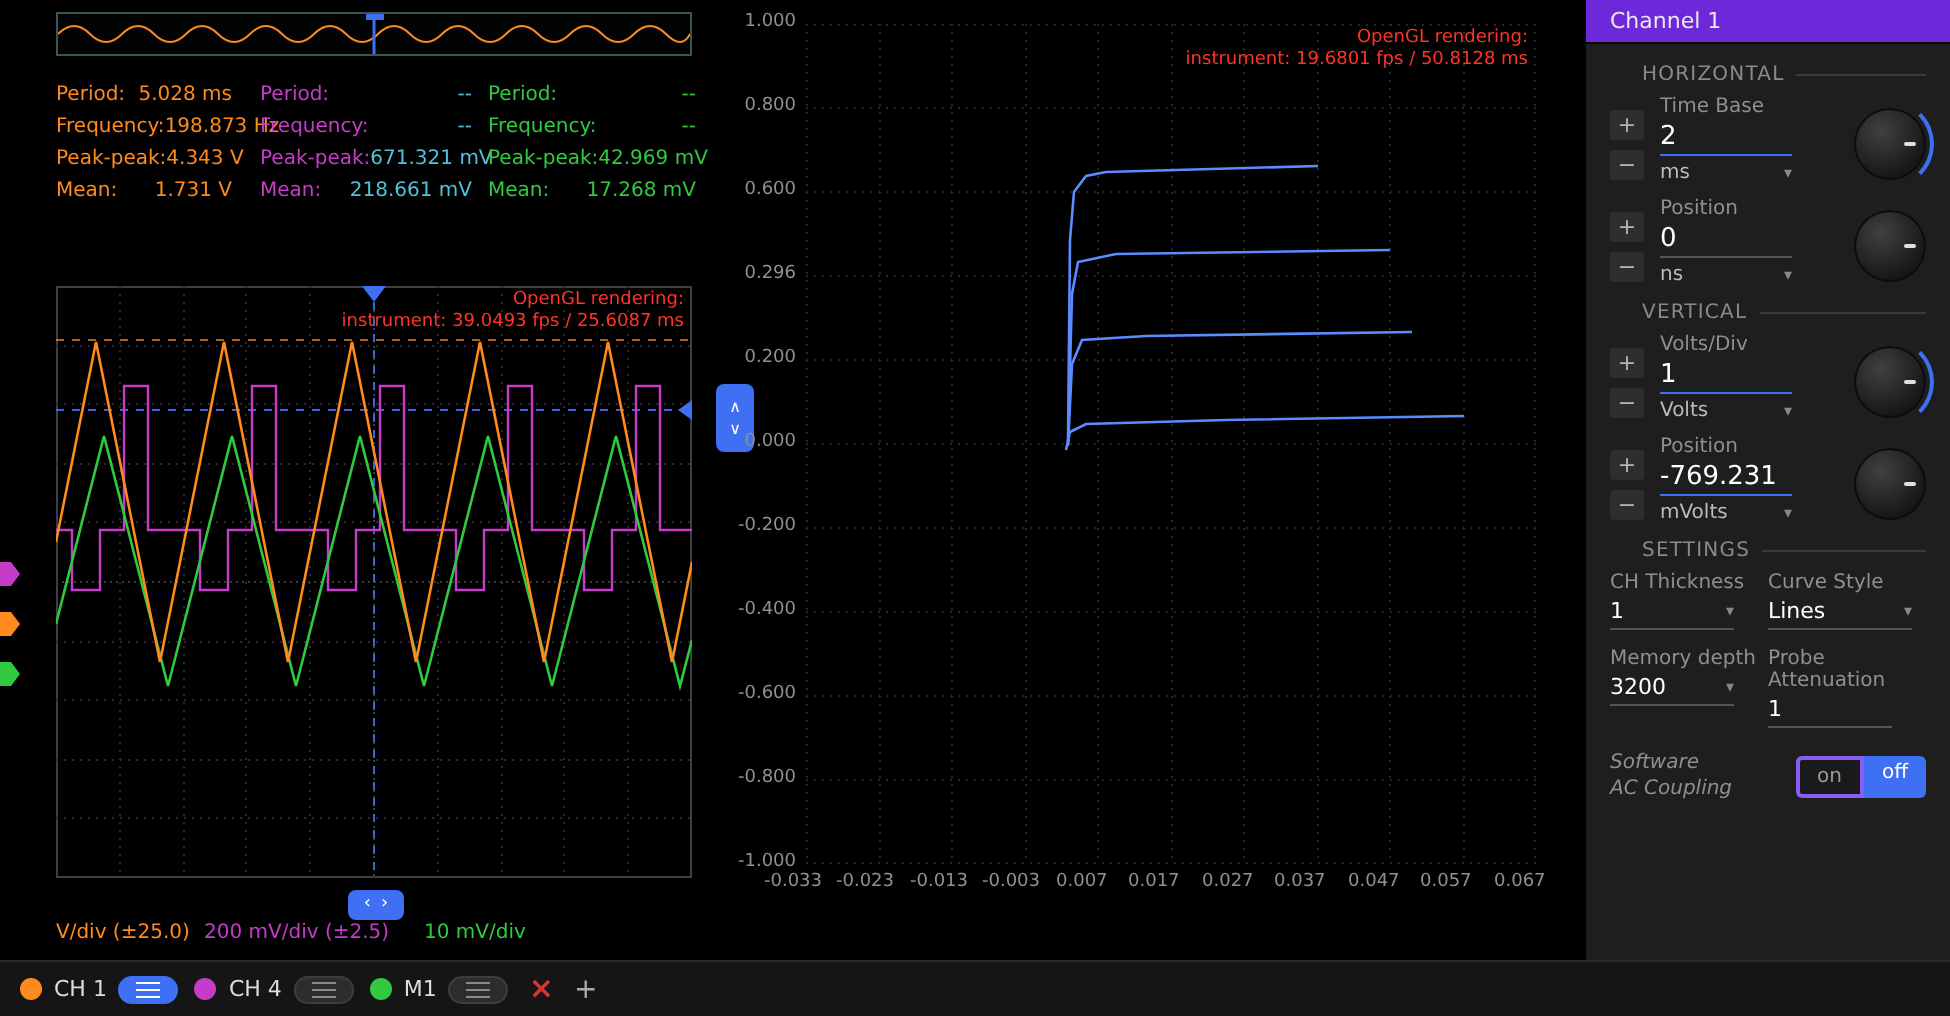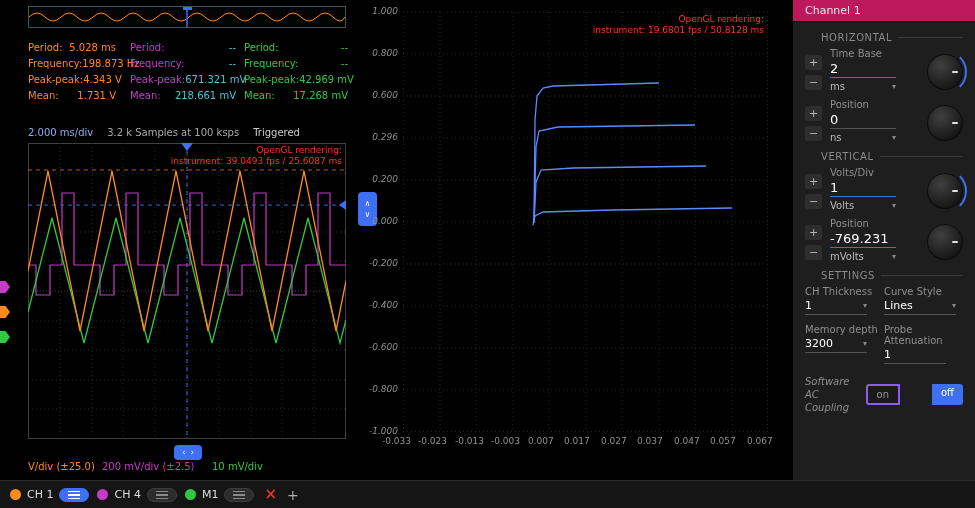--- a/index.html
+++ b/index.html
@@ -42,26 +42,26 @@
   
   .vpos { left:358px; top:192px; width:19px; height:34px; border-radius:4px; background:var(--accent_blue);
           display:flex; flex-direction:column; align-items:center; justify-content:center; gap:3px; color:#fff; font-size:8px; line-height:1; }
 
   
   .scale-lb { top:461px; font-size:10px; white-space:nowrap; }
 
   
   .xy { left:403px; top:12px; width:365px; height:420px; background:#000; }
   .tick { position:absolute; font-size:9px; color:#8a948a; white-space:nowrap; }
-  .ytick { width:42px; text-align:right;font-style:italic; }
+  .ytick { width:42px; text-align:right; }
   .xtick { width:42px; text-align:left; }
 
   
   .panel { left:793px; top:0; width:182px; height:480px; background:#1e1e1e; color:#ddd; }
-  .panel-title { height:22px; background:#be185d; border-bottom:1px solid #0a0a0a; font-size:11px; color:#e8e8e8;
+  .panel-title { height:22px; background:#6d28d9; border-bottom:1px solid #0a0a0a; font-size:11px; color:#e8e8e8;
                  display:flex; align-items:center; padding:0 12px; }
   .panel-body { padding:2px 12px 0 12px; }
   .sech { display:flex; align-items:center; gap:6px; margin:8px 0 5px 16px; font-size:10px; letter-spacing:.6px; color:#8a8a8a; }
   .sech::after { content:""; flex:1; height:1px; background:#3a3a3a; }
   .ctrl { display:flex; gap:8px; margin-bottom:7px; }
   .pm { display:flex; flex-direction:column; gap:5px; padding-top:7px; }
   .pmb { width:17px; height:15px; background:#2e2e2e; color:#b5b5b5; border:none; border-radius:2px; font-size:11px;
          line-height:1; display:flex; align-items:center; justify-content:center; cursor:pointer; font-family:inherit; }
   .ctrl-mid { flex:1; display:flex; flex-direction:column; }
   .ctrl-label { color:#8f8f8f; font-size:10px; margin-bottom:2px; }
@@ -78,21 +78,21 @@
                       border-right-color:var(--accent_blue); }
   .set-grid { display:flex; flex-wrap:wrap; }
   .set-cell { width:50%; margin-bottom:9px; }
   .select { display:flex; justify-content:space-between; align-items:center; width:62px; border-bottom:1px solid #555;
             color:#fff; font-size:11px; padding-bottom:2px; }
   .plain-input { width:62px; border-bottom:1px solid #555; color:#fff; font-size:11px; padding-bottom:2px; min-height:14px; }
   .coupling { display:flex; justify-content:space-between; align-items:center; margin-top:2px; }
   .coupling .ctrl-label { line-height:13px; margin:0;font-style:italic; }
   .tgl { display:flex; }
   .tgl-on { background:#1a1a1a; color:#999; border:2px solid #8b5cf6; border-radius:3px 0 0 3px; font-size:10px; padding:3px 9px; }
-  .tgl-off { background:var(--accent_blue); color:#fff; border-radius:0 3px 3px 0; font-size:10px; padding:3px 9px;margin-left:32px; }
+  .tgl-off { background:var(--accent_blue); color:#fff; border-radius:0 3px 3px 0; font-size:10px; padding:3px 9px; }
 
   
   .toolbar { left:0; bottom:0; width:975px; height:28px; background:#151515; border-top:1px solid #2a2a2a;
              display:flex; align-items:center; justify-content:space-between; padding:0 10px; }
   .tb-group { display:flex; align-items:center; gap:8px; }
   .dot { width:11px; height:11px; border-radius:50%; }
   .ch-name { color:#ddd; font-size:11px; }
   .pill { width:30px; height:14px; border-radius:7px; background:#2d2d2d; border:1px solid #3d3d3d;
           display:flex; align-items:center; justify-content:center; color:#8a8a8a; cursor:pointer; }
   .pill.blue { background:var(--accent_blue); border-color:var(--accent_blue); color:#fff; }
@@ -167,25 +167,20 @@
           <span>Peak-peak:</span>
           <span>42.969 mV</span>
         </div>
       <div class="mrow c3">
           <span>Mean:</span>
           <span>17.268 mV</span>
         </div>
     </div>
   </div>
 
-  <div class="abs status">
-    <span class="tbtxt">2.000 ms/div</span>
-    <span>3.2 k Samples at 100 ksps</span>
-    <span class="trgtxt">Triggered</span>
-  </div>
 
   <div class="abs scope">
     <svg width="318" height="296" viewBox="0 0 318 296">
       <rect x="0.5" y="0.5" width="317" height="295" fill="none" stroke="#3f3f3f"></rect>
       <g stroke="#2b2b2b" stroke-dasharray="1 3">
         <line x1="32" y1="0" x2="32" y2="296"></line>
           <line x1="64" y1="0" x2="64" y2="296"></line>
           <line x1="95" y1="0" x2="95" y2="296"></line>
           <line x1="127" y1="0" x2="127" y2="296"></line>
           <line x1="191" y1="0" x2="191" y2="296"></line>

